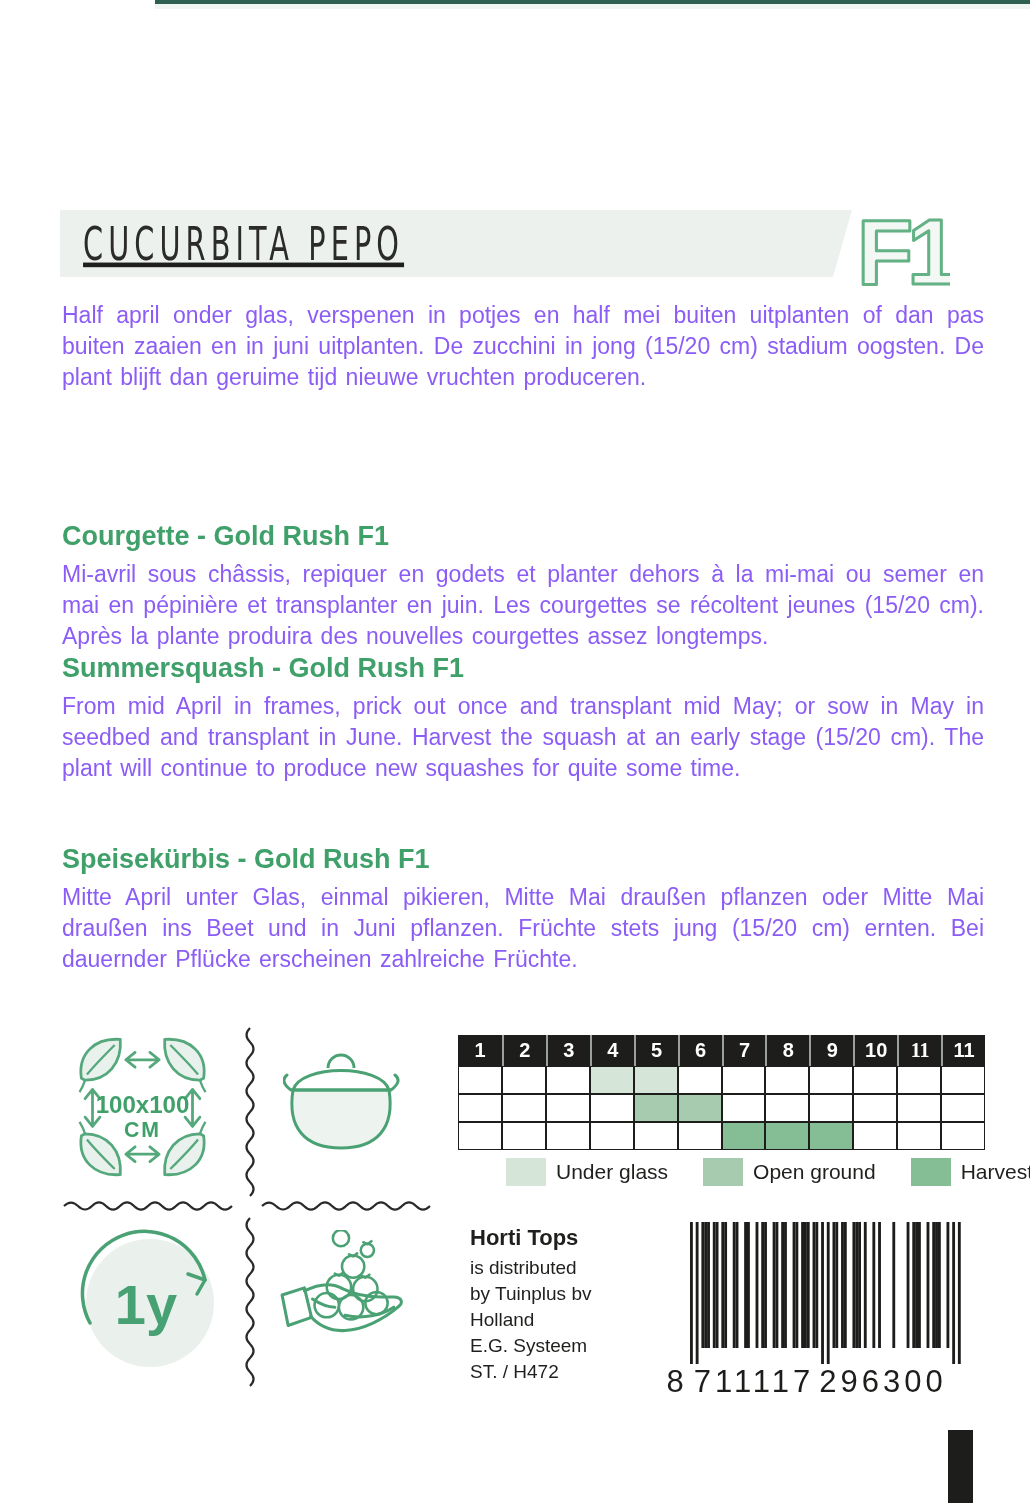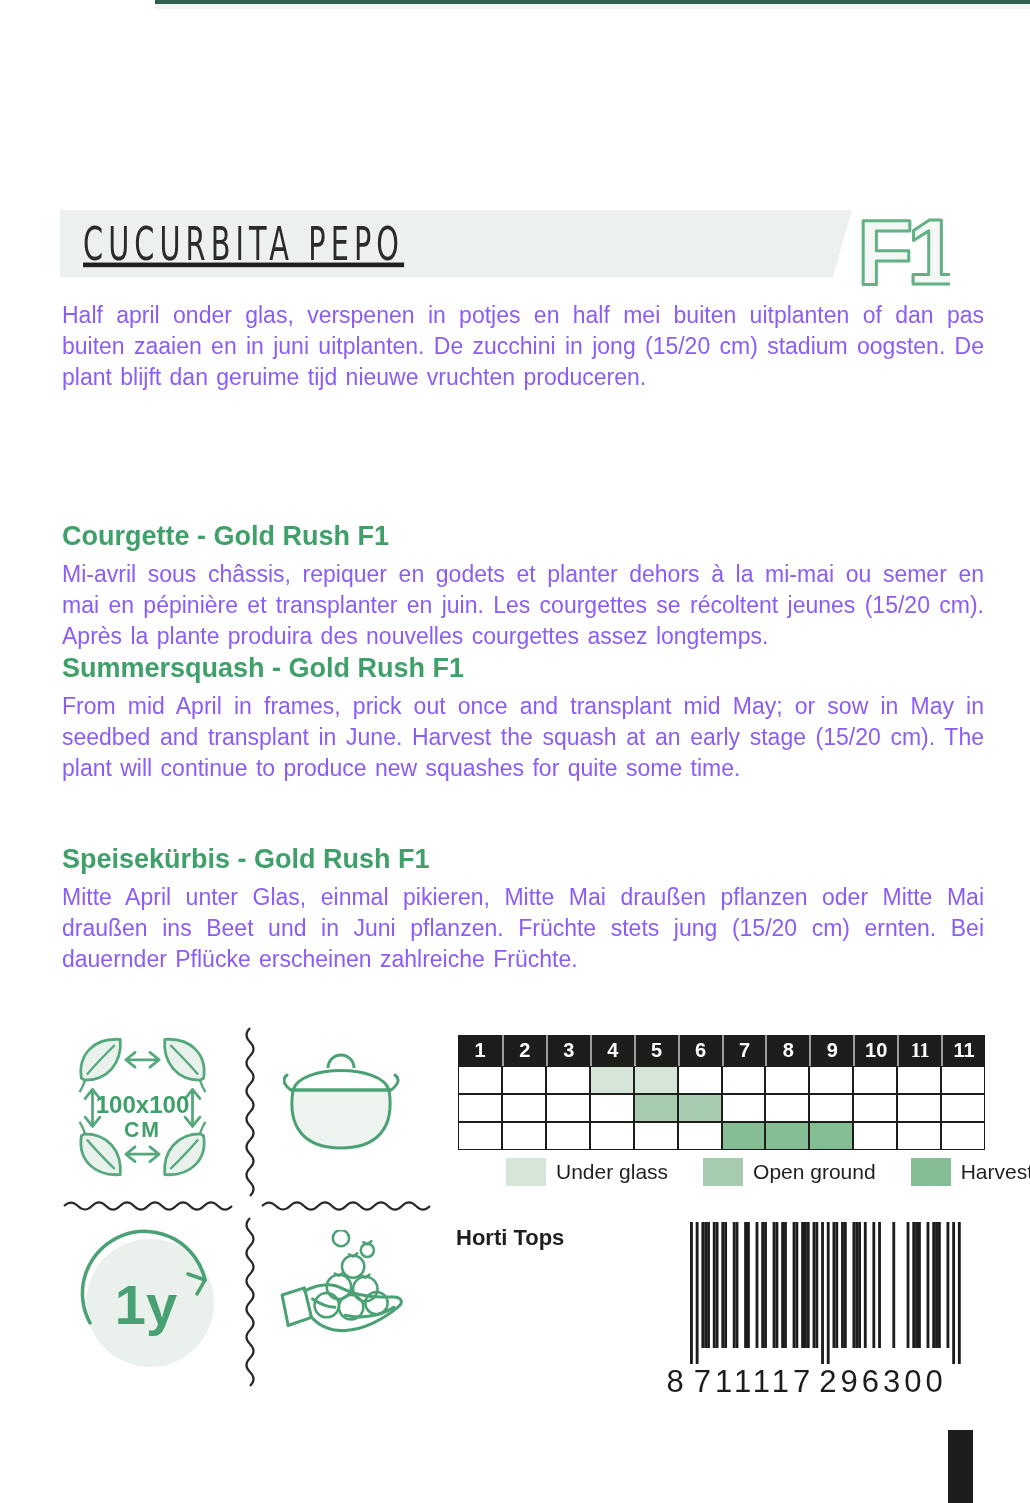--- a/index.html
+++ b/index.html
@@ -32,21 +32,21 @@
   .cal-head{background:#1d1d1b;color:#ffffff;font-weight:700;font-size:20px;text-align:center;
        height:31px;line-height:31px;}
   .cal-cell{height:26px;border:1px solid #1d1d1b;background:#ffffff;}
 
   .legend{position:absolute;left:458px;top:1158px;width:527px;display:flex;
        justify-content:space-between;align-items:center;padding-left:48px;}
   .lg{display:flex;align-items:center;}
   .sw{width:40px;height:28px;margin-right:10px;display:inline-block;}
   .lb{font-size:21px;color:#1f1f1d;}
 
-  .dist{position:absolute;left:456px;top:1224px;font-size:19px;line-height:26px;color:#1f1f1d;}
+  .dist{position:absolute;left:470px;top:1224px;font-size:19px;line-height:26px;color:#1f1f1d;}
   .dist .nm{font-size:22px;font-weight:700;line-height:28px;margin-bottom:3px;}
 
   .barcode{position:absolute;left:650px;top:1220px;}
   .regbox{position:absolute;left:948px;top:1430px;width:25px;height:73px;background:#1d1d1b;}
 
   svg text{font-family:"Liberation Sans",sans-serif;}
 </style>
 </head>
 <body>
 
@@ -209,20 +209,27 @@
         <span class="lb">Open ground</span>
       </div>
       <div class="lg">
         <span class="sw" style="background: rgb(133, 189, 149);"></span>
         <span class="lb">Harvest</span>
       </div>
     </div>
 
   <div class="dist">
     <div class="nm">Horti Tops</div>
+    <div>
+        <div>is distributed</div>
+        <div>by Tuinplus bv</div>
+        <div>Holland</div>
+        <div>E.G. Systeem</div>
+        <div>ST. / H472</div>
+      </div>
   </div>
 
   <svg class="barcode" width="320" height="180" viewBox="0 0 320 180">
     <g>
         <rect x="40.00" y="2" width="2.85" height="142" fill="#1d1d1b"></rect>
         <rect x="45.70" y="2" width="2.85" height="142" fill="#1d1d1b"></rect>
         <rect x="51.40" y="2" width="2.85" height="126" fill="#1d1d1b"></rect>
         <rect x="54.25" y="2" width="2.85" height="126" fill="#1d1d1b"></rect>
         <rect x="57.10" y="2" width="2.85" height="126" fill="#1d1d1b"></rect>
         <rect x="62.80" y="2" width="2.85" height="126" fill="#1d1d1b"></rect>

